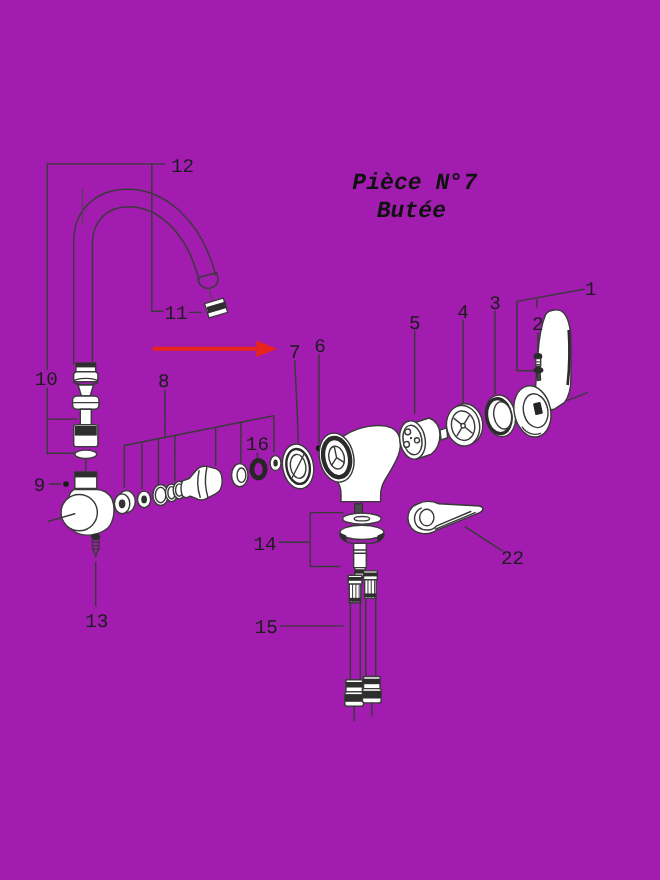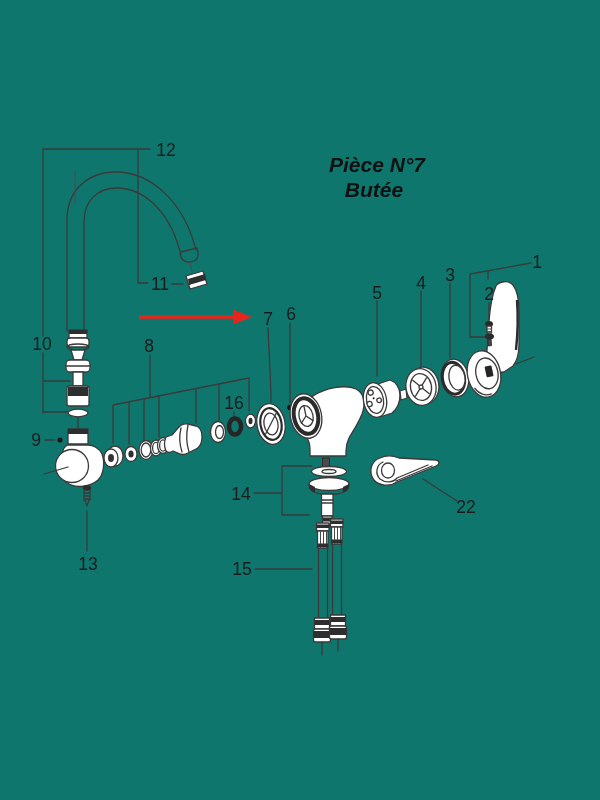--- a/index.html
+++ b/index.html
@@ -1,17 +1,17 @@
 <!DOCTYPE html>
 <html><head>
 <meta charset="utf-8">
 <style>
   html,body{margin:0;padding:0;background:#ffffff;}
-  .page{position:relative;width:600px;height:800px;background:#0f766e;overflow:hidden;
-        font-family:Liberation Sans, sans-serif;}
+  .page{position:relative;width:600px;height:800px;background:#a21caf;overflow:hidden;
+        font-family:Liberation Mono, monospace;}
   svg{display:block;}
   .ln{fill:none;stroke:#3a3a3a;stroke-width:1.3;stroke-linecap:round;stroke-linejoin:round;}
   .lnthin{fill:none;stroke:#4a4a4a;stroke-width:1;stroke-linecap:round;}
   .wh{fill:#ffffff;stroke:#3a3a3a;stroke-width:1.3;stroke-linejoin:round;}
   .dk{fill:#2e2e2e;stroke:none;}
   .ring-th{fill:none;stroke:#2b2b2b;stroke-width:4;}
   .lbl{font-size:17.5px;fill:#1c1c1c;font-weight:400;}
   .title-text{font-size:21px;fill:#111111;font-weight:bold;font-style:italic;}
 </style>
 </head>

